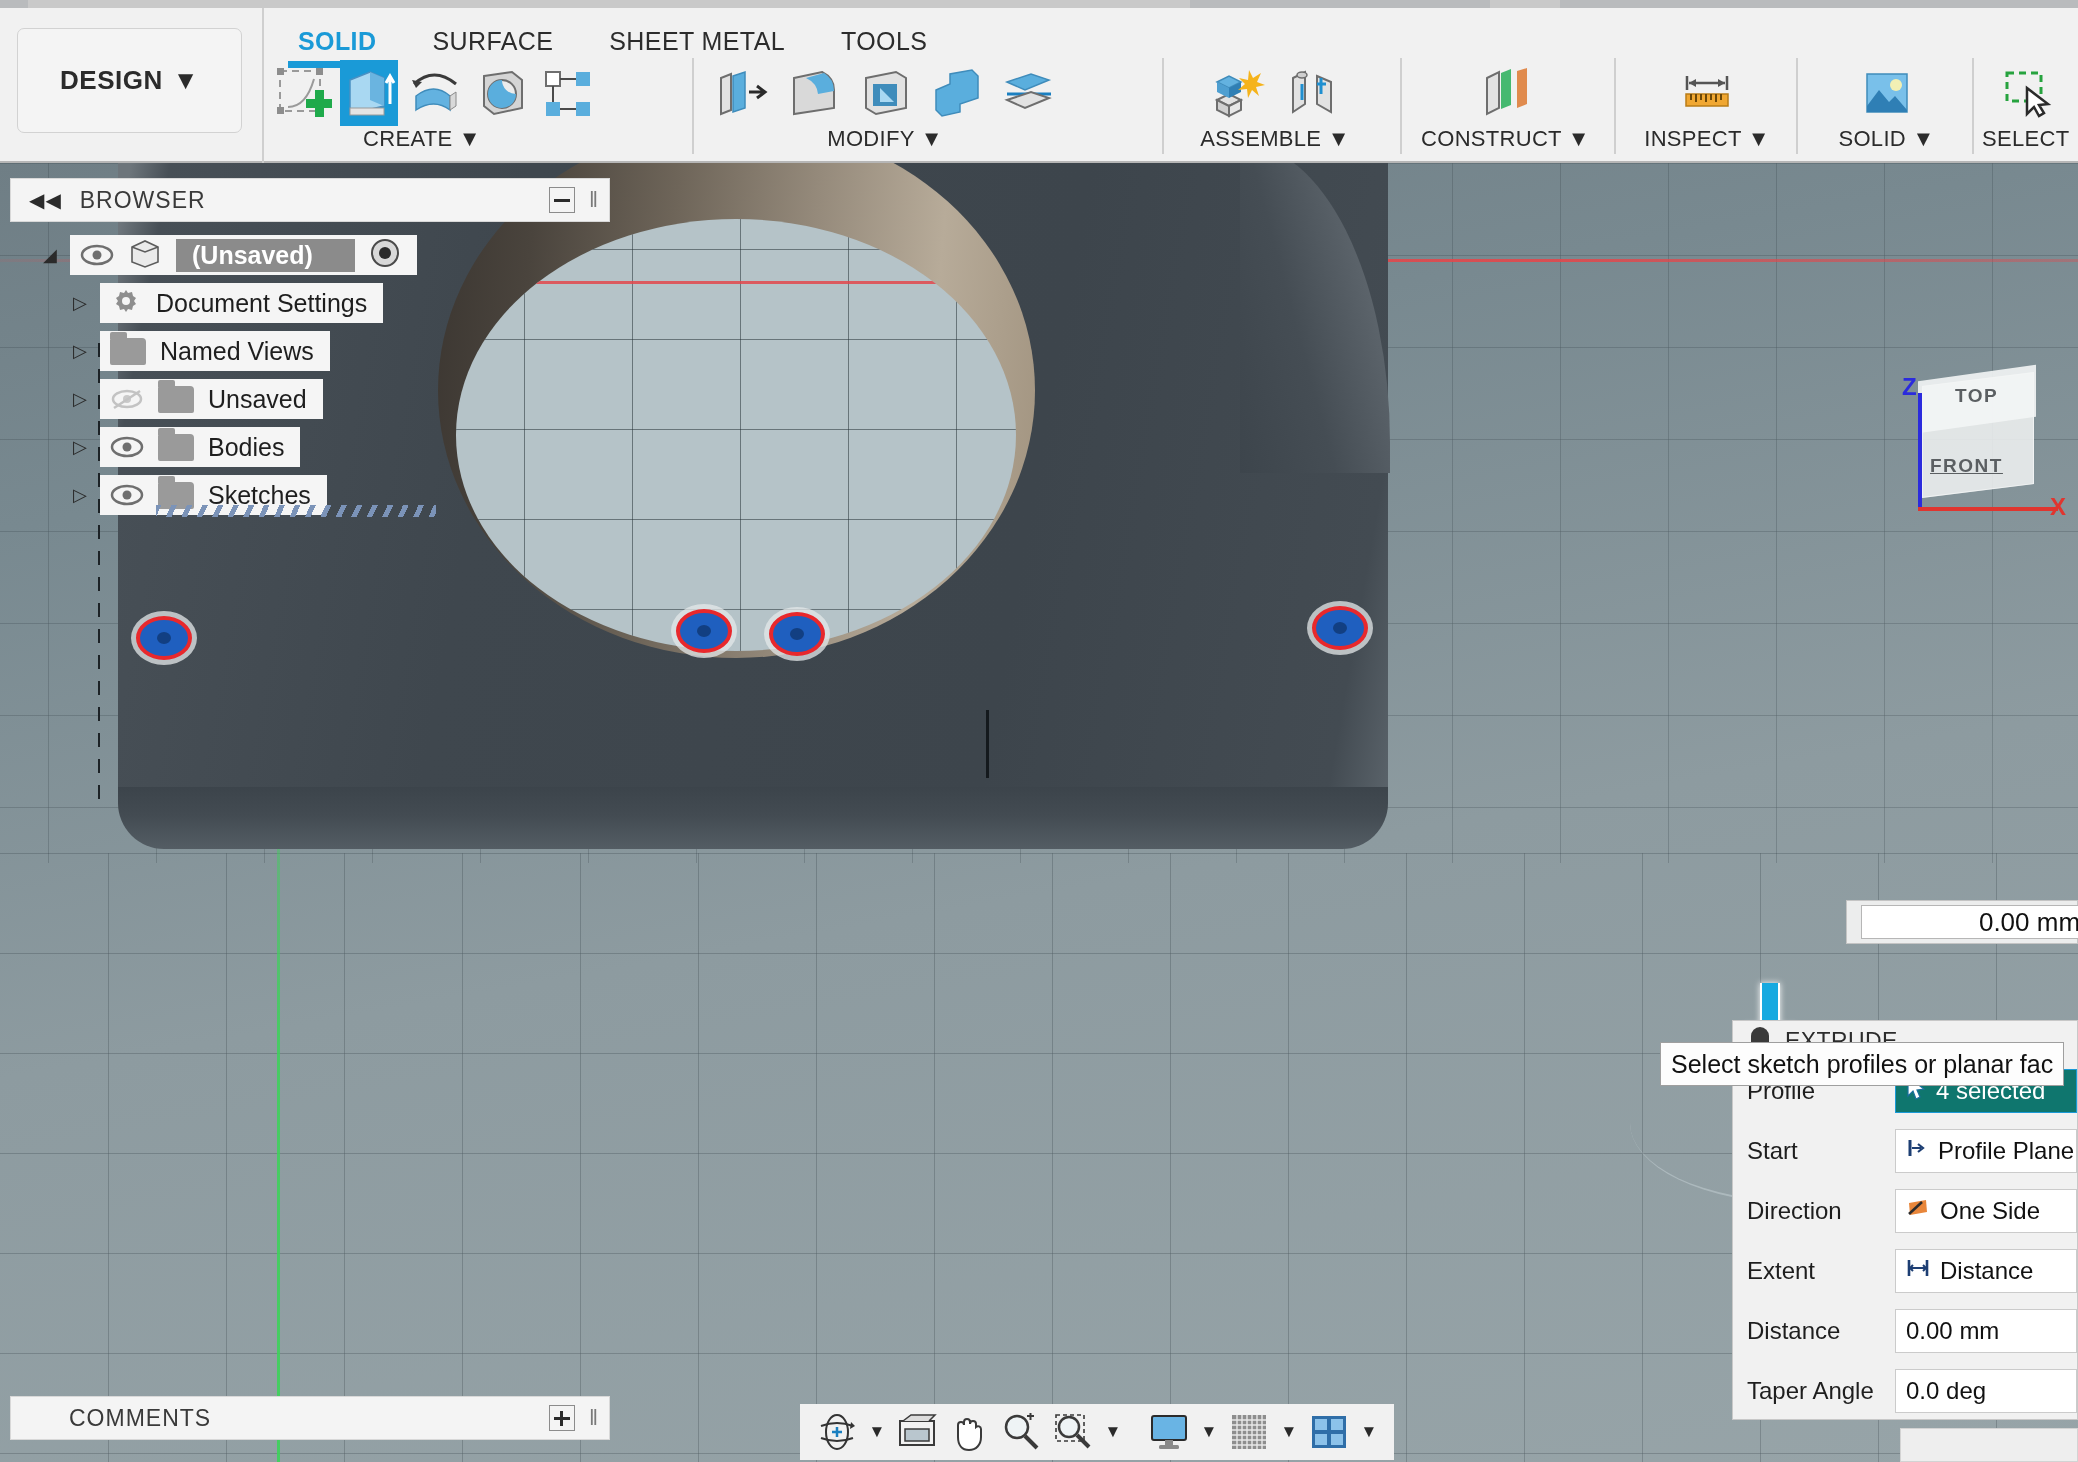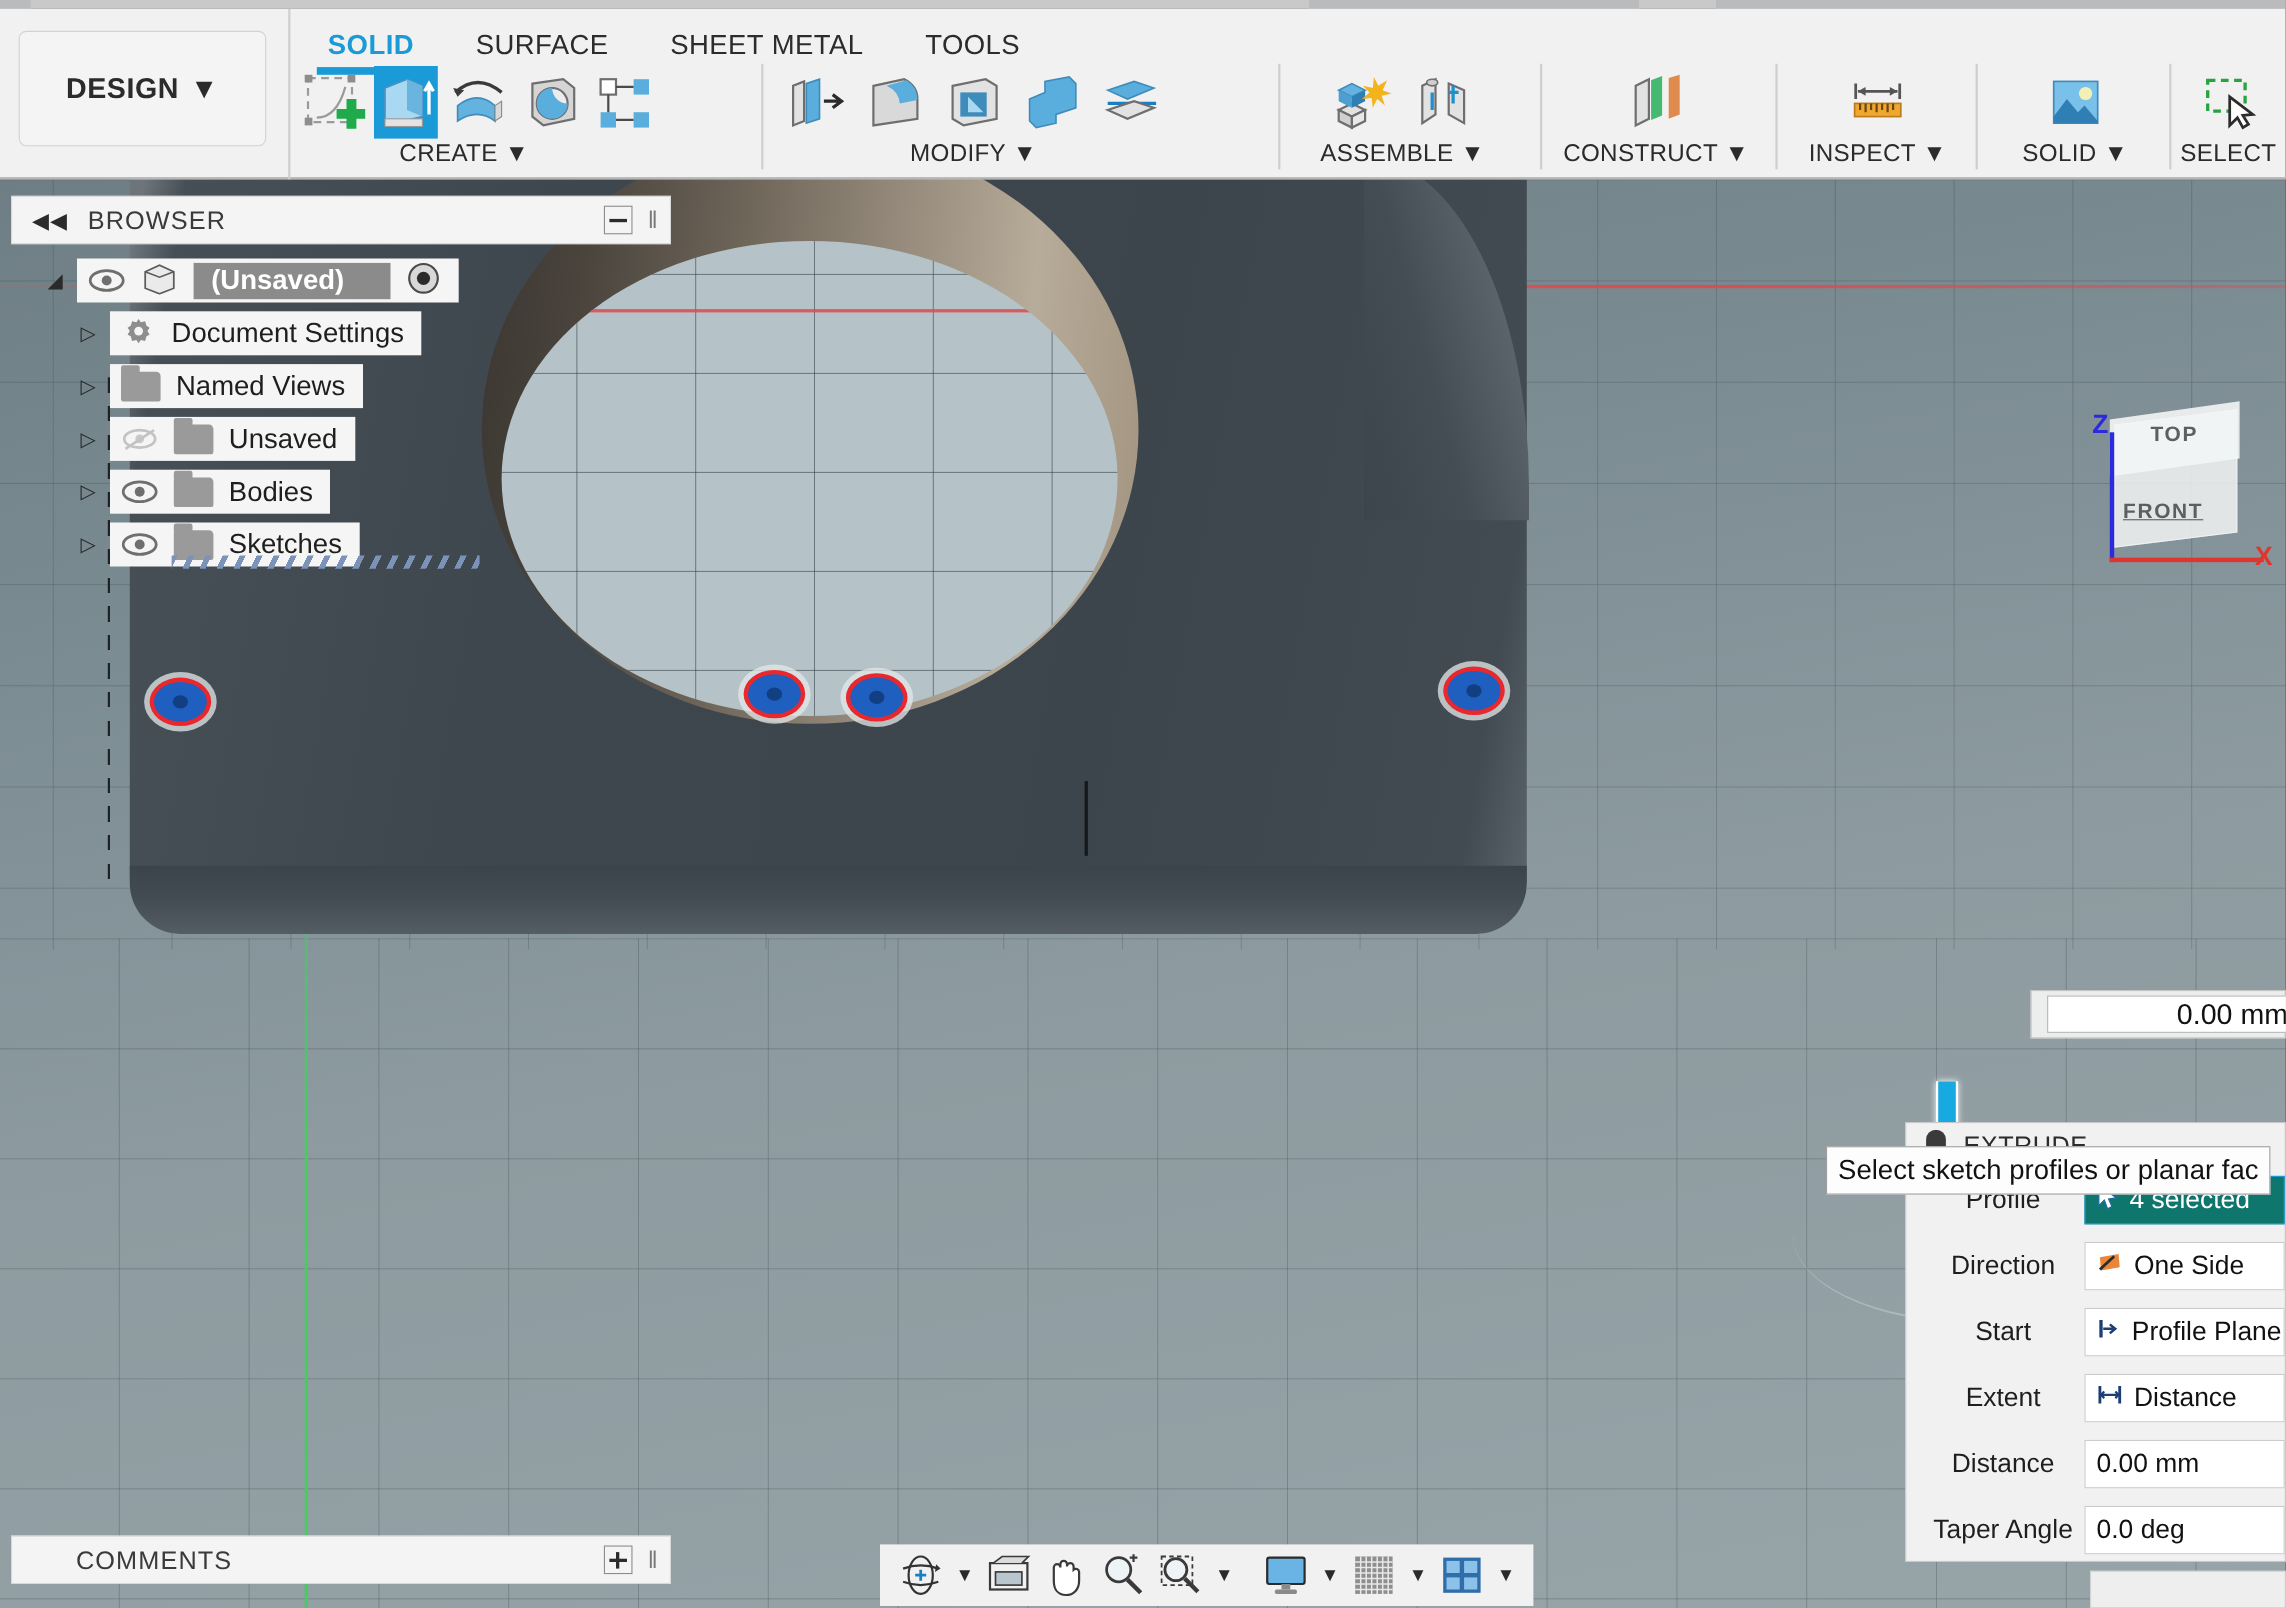--- a/index.html
+++ b/index.html
@@ -207,21 +207,21 @@
   #inline-dim .grip{ width:14px; height:32px;
     background: repeating-linear-gradient(135deg,#b9b9b9 0 2px, transparent 2px 5px); }
   #inline-dim input{
     flex:1; height:34px; border:1px solid #b6b6b6; background:#fff;
     font-family:"Liberation Sans",sans-serif; font-size:26px; text-align:center; color:#111;
   }
 
   
   #extrude{
     position:absolute; left:1732px; top:1020px; width:346px; height:400px;
-    background:#f1f1f1; border:1px solid #c8c8c8;text-align:center;
+    background:#f1f1f1; border:1px solid #c8c8c8;
   }
   #extrude .ehdr{
     display:flex; align-items:center; gap:12px; height:40px; padding-left:14px;
     font-size:23px; color:#2b2b2b; letter-spacing:.4px;
   }
   .erow{ display:flex; align-items:center; height:60px; padding:0 0 0 14px; }
   .elabel{ width:148px; font-size:24px; color:#1e1e1e; }
   .efield{
     flex:1; height:44px; background:#fff; border:1px solid #cbcbcb;
     display:flex; align-items:center; gap:10px; padding-left:10px;
@@ -638,42 +638,42 @@
         <span>
           <svg width="20" height="24" viewBox="0 0 20 24">
               <path d="M2 1 L2 20 L7 15 L10 23 L14 21 L11 14 L18 13 Z" fill="#fff" stroke="#1a6f9e" stroke-width="1.2"></path>
             </svg>
         </span>
         <span>4 selected</span>
       </span>
     </div>
 
     <div class="erow">
+      <span class="elabel">Start</span>
+      <span class="efield">
+        <span>
+          <svg width="22" height="22" viewBox="0 0 22 22">
+              <path d="M4 3 v16" stroke="#1d3e73" stroke-width="3"></path>
+              <path d="M6 11 h9 M12 7 l5 4 l-5 4" stroke="#1d3e73" stroke-width="2.2" fill="none"></path>
+            </svg>
+        </span>
+        <span>Profile Plane</span>
+      </span>
+    </div>
+
+    <div class="erow">
       <span class="elabel">Direction</span>
       <span class="efield">
         <span>
           <svg width="24" height="22" viewBox="0 0 24 22">
               <path d="M3 6 L20 3 L21 15 L4 18 Z" fill="#e8863a"></path>
               <path d="M3 17 L16 5" stroke="#2b2b2b" stroke-width="2.5"></path>
             </svg>
         </span>
         <span>One Side</span>
-      </span>
-    </div>
-
-    <div class="erow">
-      <span class="elabel">Start</span>
-      <span class="efield">
-        <span>
-          <svg width="22" height="22" viewBox="0 0 22 22">
-              <path d="M4 3 v16" stroke="#1d3e73" stroke-width="3"></path>
-              <path d="M6 11 h9 M12 7 l5 4 l-5 4" stroke="#1d3e73" stroke-width="2.2" fill="none"></path>
-            </svg>
-        </span>
-        <span>Profile Plane</span>
       </span>
     </div>
 
     <div class="erow">
       <span class="elabel">Extent</span>
       <span class="efield">
         <span>
           <svg width="24" height="22" viewBox="0 0 24 22">
               <path d="M3 3 v16 M21 3 v16" stroke="#1d3e73" stroke-width="2.6"></path>
               <path d="M5 11 h14 M7 8 l-3 3 l3 3 M17 8 l3 3 l-3 3" stroke="#1d3e73" stroke-width="2" fill="none"></path>

